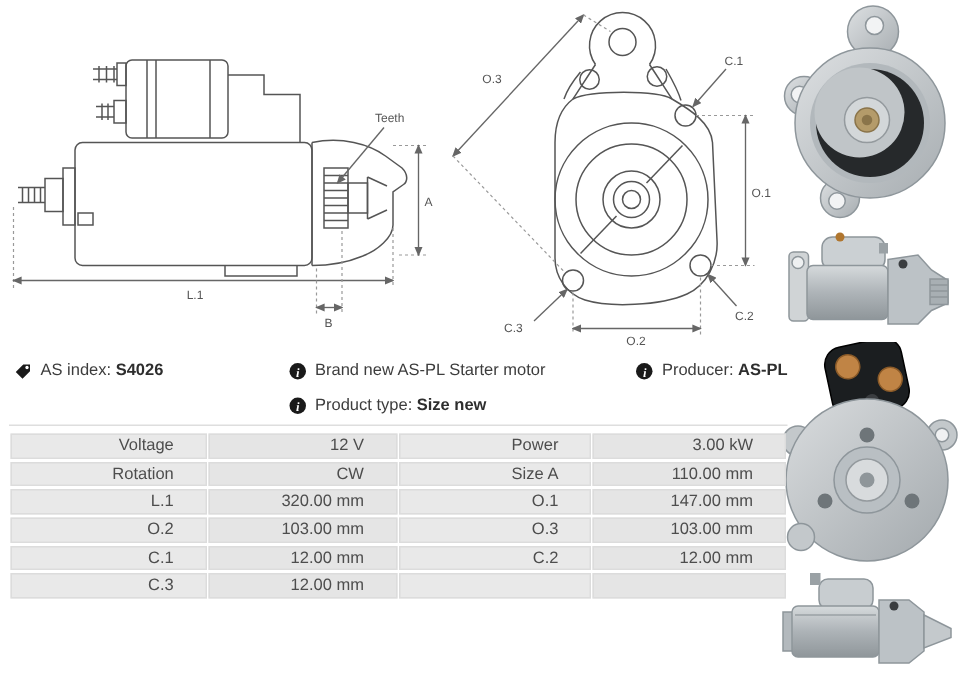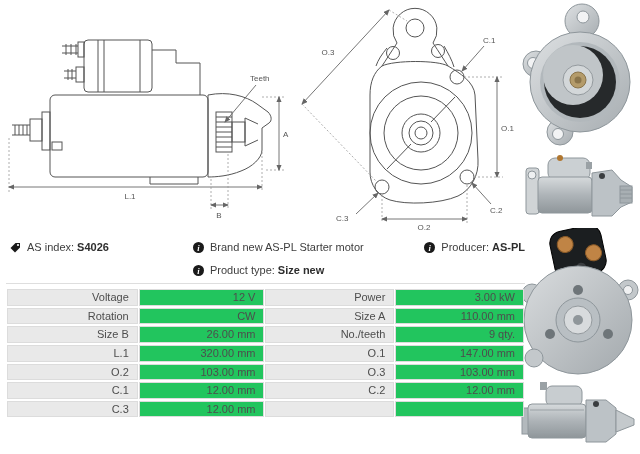--- a/index.html
+++ b/index.html
@@ -41,24 +41,24 @@
   .as-logo .bar { position:absolute; left:52px; top:0; width:7px; height:14px;
       background:#cf2027; transform:skewX(-18deg); }
   .logo-tagline { font-size:5px; color:#9a9a9a; margin-top:1px; letter-spacing:0.2px; }
 
   
   #divider { position:absolute; left:6px; top:283px; width:519px; height:1px; background:#dedede; }
 
   
   #spec-table { position:absolute; left:6px; top:287px; width:519px;
                 border-collapse:separate; border-spacing:1px 2px; font-size:11px; color:#4d4d4d; }
-  #spec-table td { border:1px solid #dcdcdc; height:16px; padding:1px 8px;
+  #spec-table td { border:1px solid #dcdcdc; height:16px; padding:1px 21px;
                    text-align:right; vertical-align:middle; line-height:1.15; }
   #spec-table td.lblc { background:#e9e9e9; }
-  #spec-table td.valc { background:#22c55e; }
+  #spec-table td.valc { background:#e5e5e5; }
 </style>
 </head>
 <body>
 
 <div id="page">
 
   <div id="drawing-side">
     <svg width="290" height="232" viewBox="0 0 290 232">
       <defs>
         <marker id="arwL" markerWidth="7" markerHeight="6" refX="6" refY="3" orient="auto-start-reverse">
@@ -321,26 +321,20 @@
         <td class="lblc">Power</td>
         <td class="valc">3.00 kW</td>
       </tr>
       <tr>
         <td class="lblc">Rotation</td>
         <td class="valc">CW</td>
         <td class="lblc">Size A</td>
         <td class="valc">110.00 mm</td>
       </tr>
       <tr>
-        <td class="lblc">Size B</td>
-        <td class="valc">26.00 mm</td>
-        <td class="lblc">No./teeth</td>
-        <td class="valc">9 qty.</td>
-      </tr>
-      <tr>
         <td class="lblc">L.1</td>
         <td class="valc">320.00 mm</td>
         <td class="lblc">O.1</td>
         <td class="valc">147.00 mm</td>
       </tr>
       <tr>
         <td class="lblc">O.2</td>
         <td class="valc">103.00 mm</td>
         <td class="lblc">O.3</td>
         <td class="valc">103.00 mm</td>

